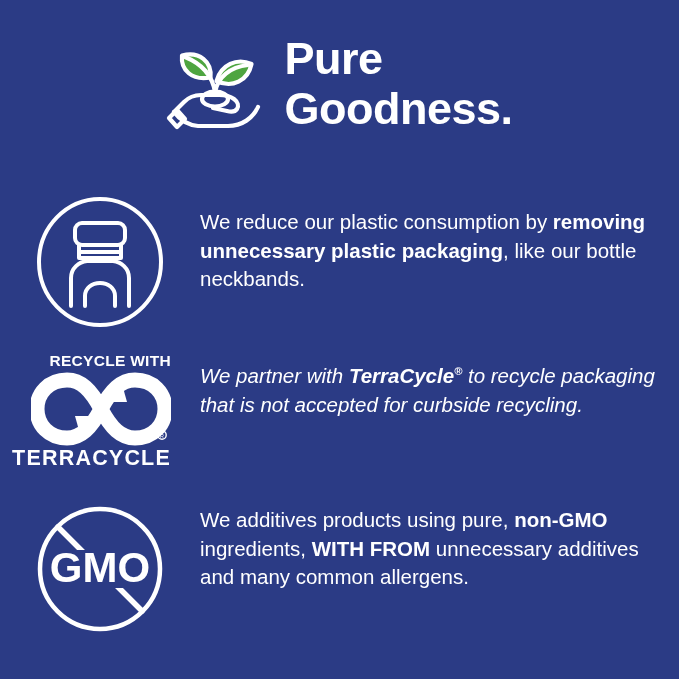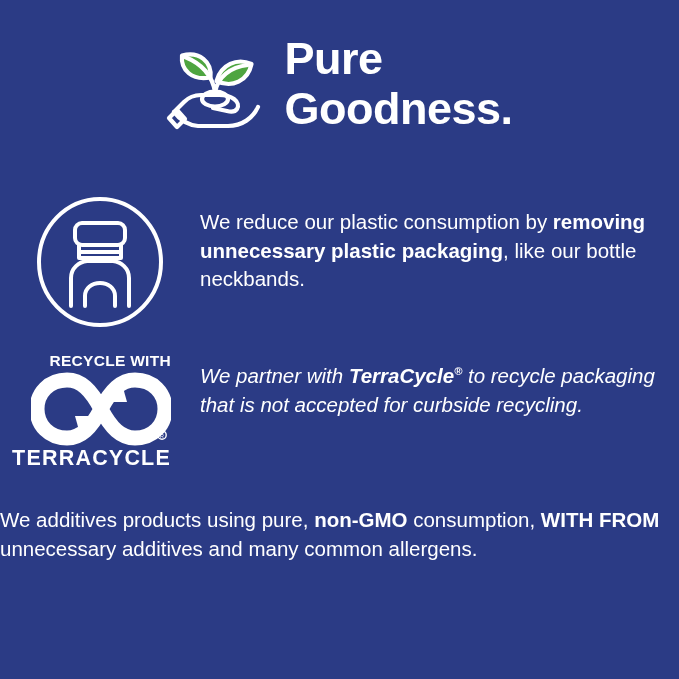--- a/index.html
+++ b/index.html
@@ -182,18 +182,28 @@
 
         <div id="terracycle-wordmark">TERRACYCLE</div>
       </div>
     </div>
     <div class="row-text">
       <span>We partner with </span><b>TerraCycle</b><b><sup>®</sup></b><span> to recycle packaging that is not accepted for curbside recycling.</span>
     </div>
   </div>
 
   <div class="row" id="row-gmo">
+    <div class="row-icon">
+      <svg width="130" height="126" viewBox="0 0 130 126">
+        <ellipse cx="65" cy="63" rx="60" ry="60" fill="none" stroke="#ffffff" stroke-width="4.5"></ellipse>
+
+        <line x1="23" y1="21" x2="107" y2="105" stroke="#ffffff" stroke-width="5.5" stroke-linecap="round"></line>
+
+        <rect x="12" y="44" width="106" height="38" fill="#2b3b85"></rect>
+        <text x="65" y="76" font-size="42" font-weight="bold" fill="#ffffff" text-anchor="middle" font-family="Liberation Sans, sans-serif">GMO</text>
+      </svg>
+    </div>
     <div class="row-text">
-      <span>We additives products using pure, </span><b>non-GMO</b><span> consumption, </span><b>WITH FROM</b><span> unnecessary additives and many common allergens.</span>
+      <span>We additives products using pure, </span><b>non-GMO</b><span> ingredients, </span><b>WITH FROM</b><span> unnecessary additives and many common allergens.</span>
     </div>
   </div>
 
 </div>
 
 </body></html>

